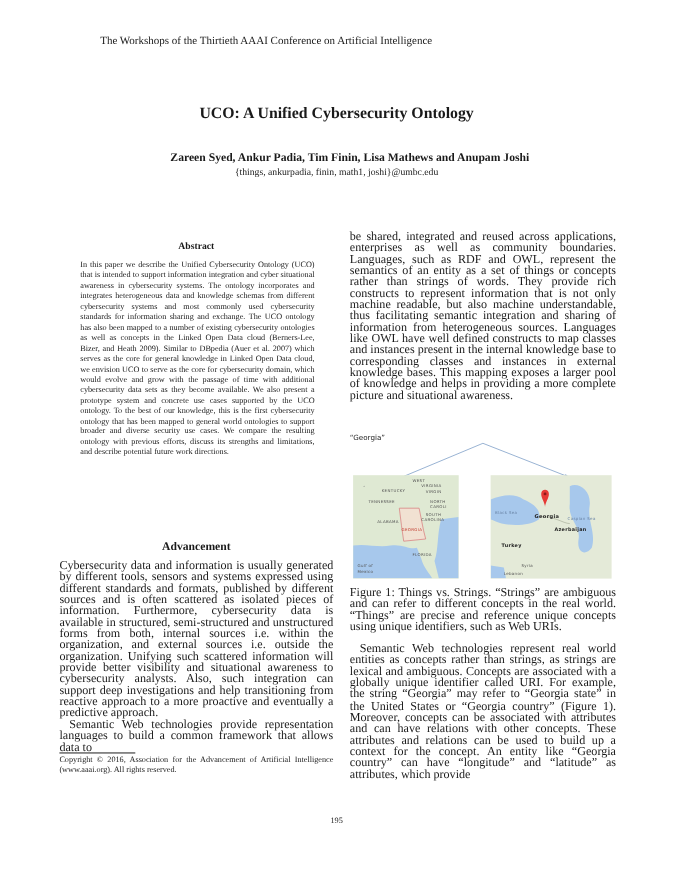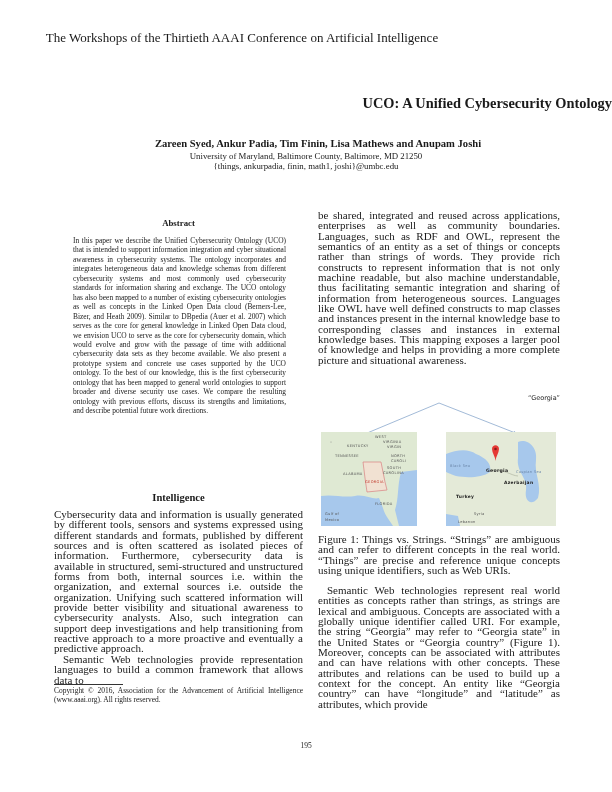--- a/index.html
+++ b/index.html
@@ -1,20 +1,20 @@
 <!DOCTYPE html>
 <html><head>
 <meta charset="utf-8">
 <style>
   html, body { margin: 0; padding: 0; background: #ffffff; }
   body { width: 612px; height: 792px; position: relative; overflow: hidden;
          font-family: "Liberation Serif", "DejaVu Serif", serif; color: #1a1a1a; }
   .header { position: absolute; top: 33px; left: 0; width: 484px; text-align: center;
-            font-size: 13px; line-height: 9.6px; }
-  .title { position: absolute; top: 95px; left: 0; width: 612px; text-align: right;
+            font-size: 10px; line-height: 9.6px; }
+  .title { position: absolute; top: 95px; left: 0; width: 612px; text-align: center;
            font-weight: bold; font-size: 14.4px; }
   .authors { position: absolute; top: 138px; left: 12px; width: 612px; text-align: center;
              font-weight: bold; font-size: 10.6px; }
   .affil { position: absolute; top: 151px; left: 0; width: 612px; text-align: center;
            font-size: 8.8px; line-height: 10.2px; }
   .col { position: absolute; font-size: 11px; line-height: 10.35px; text-align: justify; }
   .col-left { left: 54px; width: 249px; }
   .col-right { left: 318px; width: 242px; }
   .abstract-title { position: absolute; top: 218px; left: 54px; width: 249px; text-align: center;
                     font-weight: bold; font-size: 8.8px; }
@@ -26,21 +26,21 @@
   .intro p { margin: 0; }
   .indent { text-indent: 9px; }
   .footnote-rule { position: absolute; top: 684px; left: 54px; width: 69px; height: 0;
                    border-top: 0.8px solid #333; }
   .footnote { position: absolute; top: 686px; left: 54px; width: 249px; font-size: 7.45px;
               line-height: 9.4px; text-align: justify; }
   .right-top { top: 210px; }
   .figure { position: absolute; top: 365px; left: 318px; width: 242px; height: 162px; }
   .fig-title { position: absolute; top: 4px; left: 0; width: 242px; text-align: center;
                font-family: "DejaVu Sans", sans-serif; color: #e0303a; font-size: 11px; }
-  .fig-word { position: absolute; top: 29px; left: 0; width: 242px; text-align: right;
+  .fig-word { position: absolute; top: 29px; left: 0; width: 242px; text-align: left;
               font-family: "DejaVu Sans", sans-serif; font-size: 6.5px; color: #222; }
   .map { position: absolute; overflow: hidden; }
   .map-us { left: 3px; top: 67px; width: 96px; height: 94px; background: #dfe9d3; }
   .map-geo { left: 128px; top: 67px; width: 110px; height: 94px; background: #e4ead8; }
   .map-label { position: absolute; font-family: "DejaVu Sans", sans-serif; font-size: 3.6px;
                color: #555; letter-spacing: 0.3px; white-space: nowrap; }
   .caption { top: 534px; }
   .right-bottom { top: 585px; }
   .right-bottom p { margin: 0; }
   .pageno { position: absolute; top: 741px; left: 0; width: 612px; text-align: center; font-size: 7.5px; }
@@ -48,28 +48,27 @@
 </head>
 <body>
 
 <div class="header">
   <div>The Workshops of the Thirtieth AAAI Conference on Artificial Intelligence</div>
 </div>
 
 <div class="title">UCO: A Unified Cybersecurity Ontology</div>
 <div class="authors">Zareen Syed, Ankur Padia, Tim Finin, Lisa Mathews and Anupam Joshi</div>
 <div class="affil">
-  <div>University of Maryland, Baltimore County, Baltimore, MD 21250</div>
   <div>{things, ankurpadia, finin, math1, joshi}@umbc.edu</div>
 </div>
 
 <div class="abstract-title">Abstract</div>
 <div class="abstract">In this paper we describe the Unified Cybersecurity Ontology (UCO) that is intended to support information integration and cyber situational awareness in cybersecurity systems. The ontology incorporates and integrates heterogeneous data and knowledge schemas from different cybersecurity systems and most commonly used cybersecurity standards for information sharing and exchange. The UCO ontology has also been mapped to a number of existing cybersecurity ontologies as well as concepts in the Linked Open Data cloud (Berners-Lee, Bizer, and Heath 2009). Similar to DBpedia (Auer et al. 2007) which serves as the core for general knowledge in Linked Open Data cloud, we envision UCO to serve as the core for cybersecurity domain, which would evolve and grow with the passage of time with additional cybersecurity data sets as they become available. We also present a prototype system and concrete use cases supported by the UCO ontology. To the best of our knowledge, this is the first cybersecurity ontology that has been mapped to general world ontologies to support broader and diverse security use cases. We compare the resulting ontology with previous efforts, discuss its strengths and limitations, and describe potential future work directions.</div>
 
-<div class="sec-title">Intelligence</div>
+<div class="sec-title">Advancement</div>
 <div class="col col-left intro">
   <p>Cybersecurity data and information is usually generated by different tools, sensors and systems expressed using different standards and formats, published by different sources and is often scattered as isolated pieces of information. Furthermore, cybersecurity data is available in structured, semi-structured and unstructured forms from both, internal sources i.e. within the organization, and external sources i.e. outside the organization. Unifying such scattered information will provide better visibility and situational awareness to cybersecurity analysts. Also, such integration can support deep investigations and help transitioning from reactive approach to a more proactive and eventually a predictive approach.</p>
   <p class="indent">Semantic Web technologies provide representation languages to build a common framework that allows data to</p>
 </div>
 
 <div class="footnote-rule"></div>
 <div class="footnote">Copyright © 2016, Association for the Advancement of Artificial Intelligence (www.aaai.org). All rights reserved.</div>
 
 <div class="col col-right right-top">be shared, integrated and reused across applications, enterprises as well as community boundaries. Languages, such as RDF and OWL, represent the semantics of an entity as a set of things or concepts rather than strings of words. They provide rich constructs to represent information that is not only machine readable, but also machine understandable, thus facilitating semantic integration and sharing of information from heterogeneous sources. Languages like OWL have well defined constructs to map classes and instances present in the internal knowledge base to corresponding classes and instances in external knowledge bases. This mapping exposes a larger pool of knowledge and helps in providing a more complete picture and situational awareness.</div>
 

